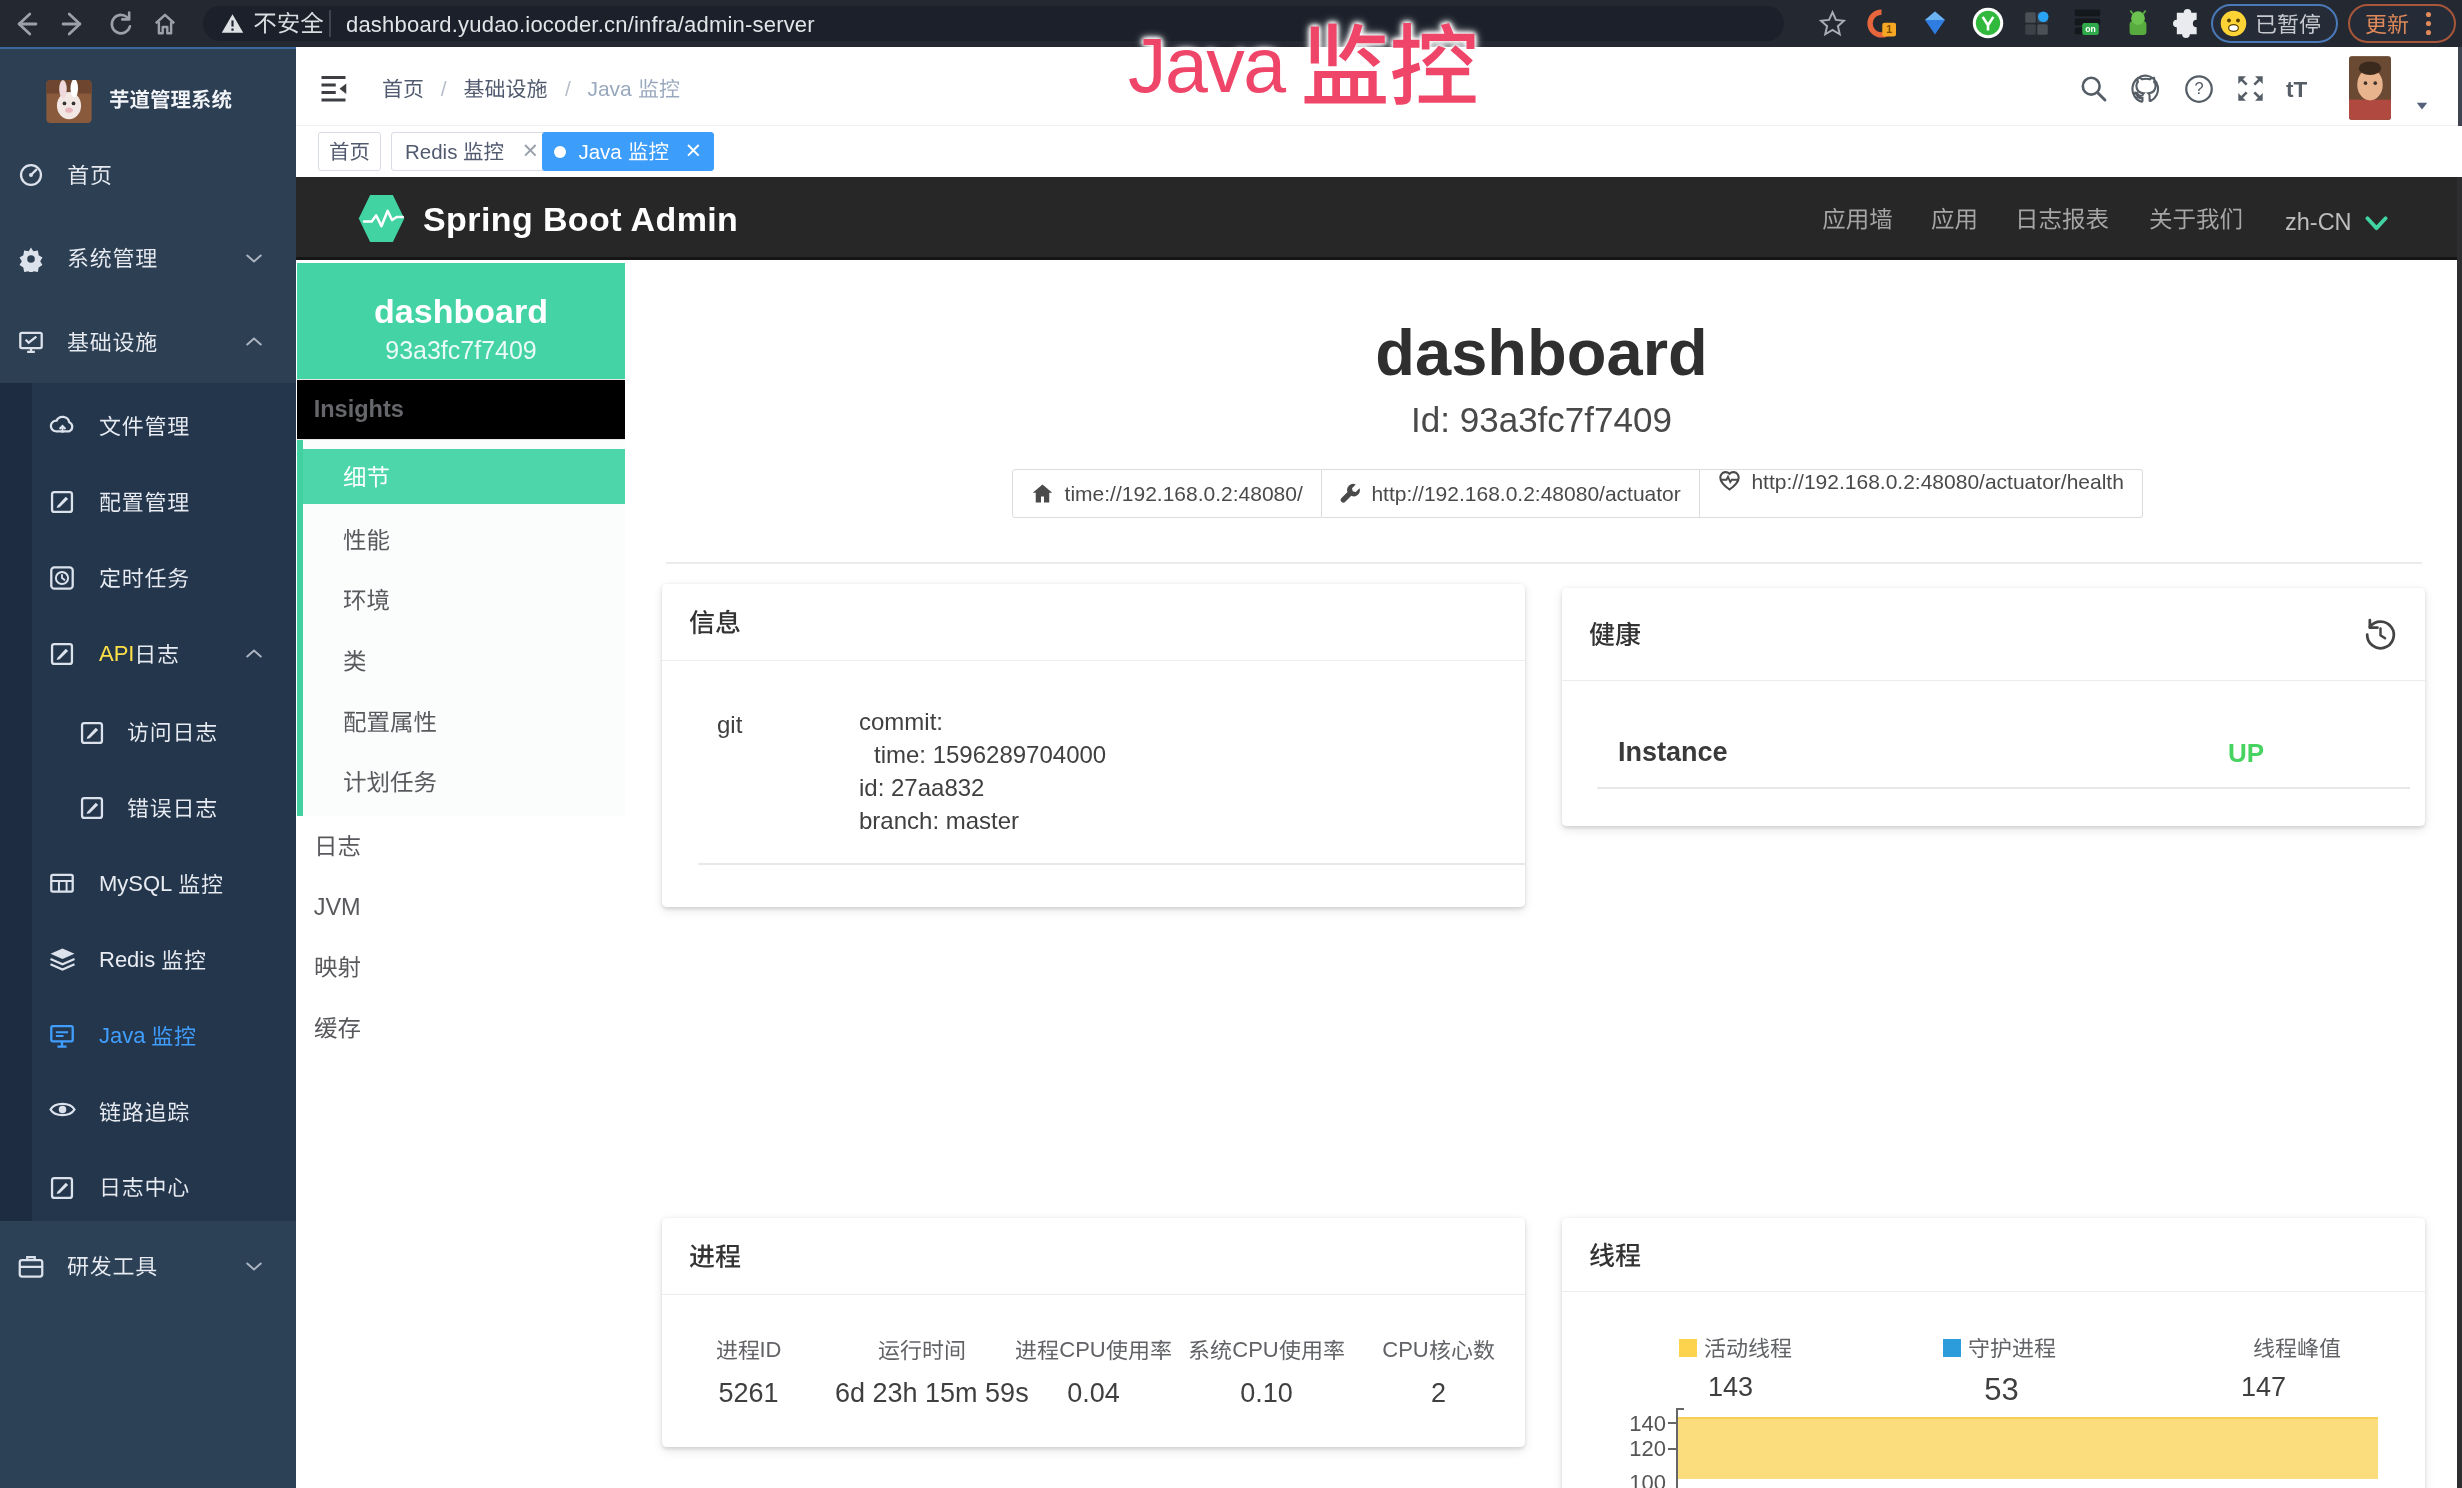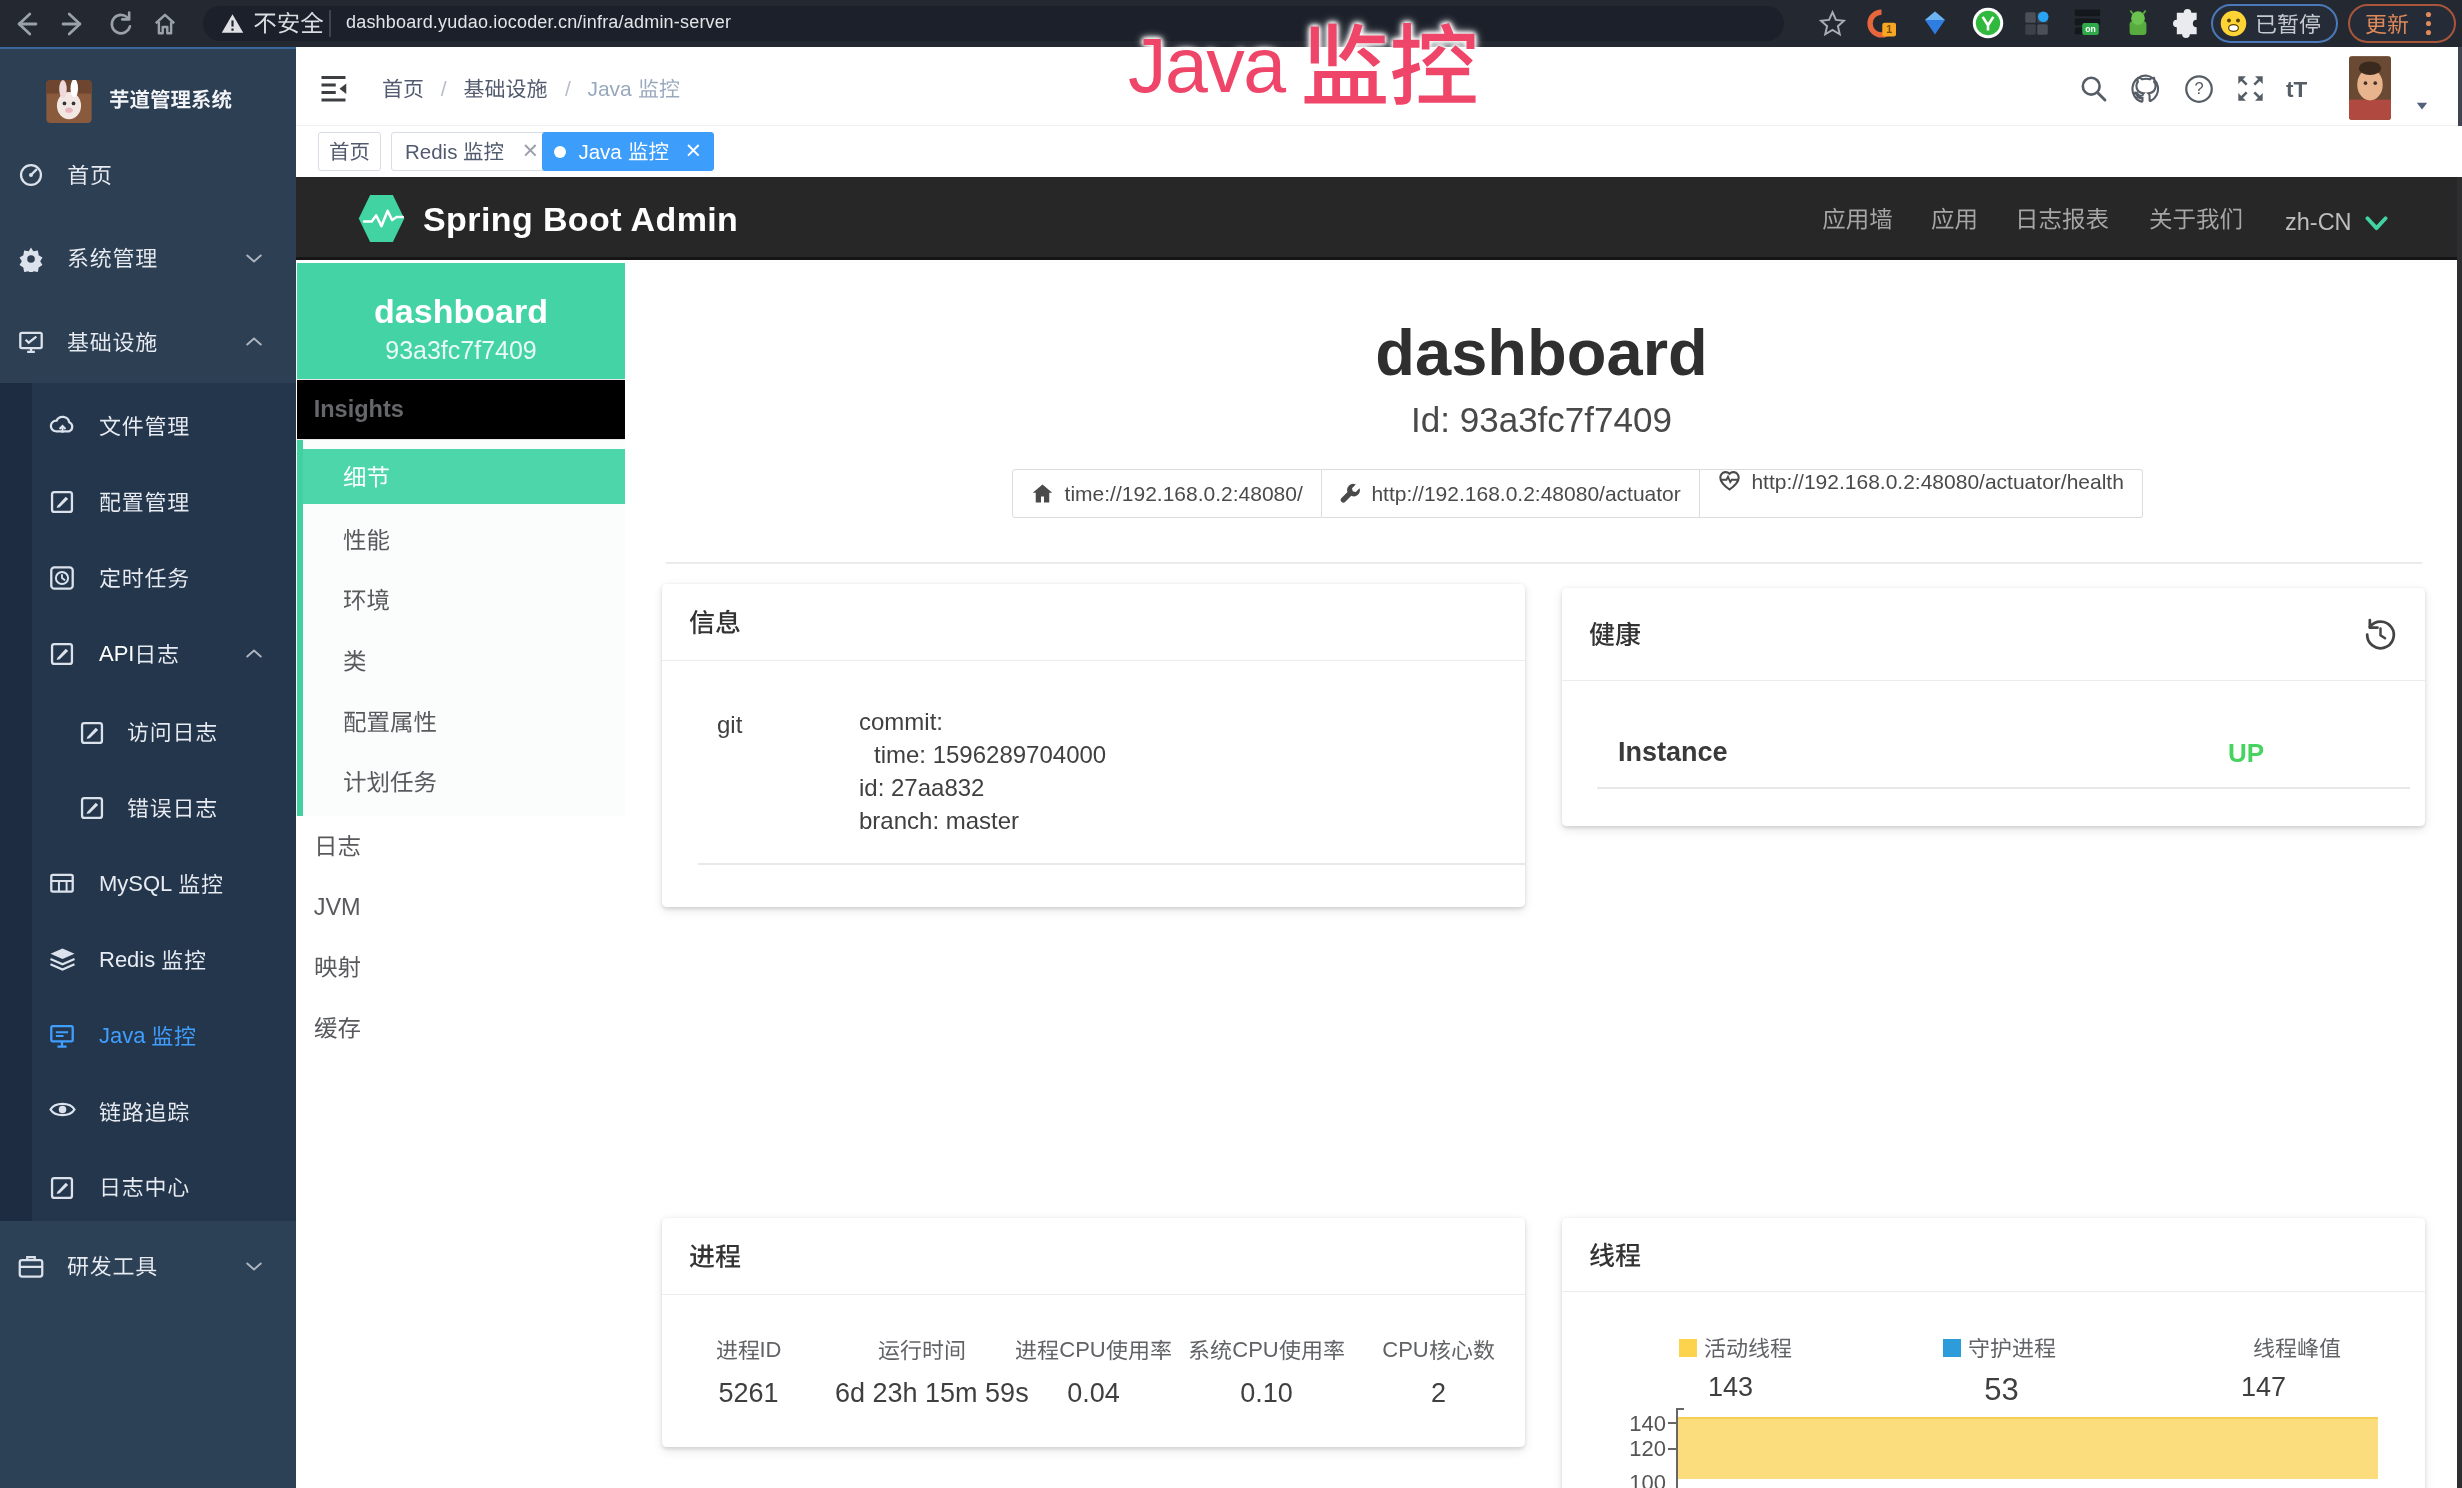--- a/index.html
+++ b/index.html
@@ -30,21 +30,21 @@
         <rect x="13.6" y="21.5" width="2.8" height="3" fill="#202631"></rect>
       </svg></div>
     <div class="ab" style="left:253px;top:11.4px"><svg class="ct " style="" width="71" height="23.5" viewBox="0 -880 3000 1000" fill="#dadde1" xmlns="http://www.w3.org/2000/svg">
         <g>
           <use href="#g0" x="0"></use>
           <use href="#g1" x="1000"></use>
           <use href="#g2" x="2000"></use>
         </g>
       </svg></div>
     <div class="ab" style="left:329px;top:10px;width:1.5px;height:27px;background:#3e4450"></div>
-    <div class="ab" style="left:346px;top:12px;font-size:18px;color:#e2e4e8;letter-spacing:0.2px">dashboard.yudao.iocoder.cn/infra/admin-server</div>
+    <div class="ab" style="left:346px;top:12px;font-size:22px;color:#e2e4e8;letter-spacing:0.2px">dashboard.yudao.iocoder.cn/infra/admin-server</div>
     <div class="ab" style="left:1819px;top:10px"><svg class="" style="" width="27" height="27" viewBox="0 0 36 36" xmlns="http://www.w3.org/2000/svg">
         <path d="M18 3 L22.6 13.2 L33.5 14.3 L25.2 21.6 L27.7 32.4 L18 26.6 L8.3 32.4 L10.8 21.6 L2.5 14.3 L13.4 13.2 Z" fill="none" stroke="#a8adb5" stroke-width="2.6"></path>
       </svg></div>
     <div class="ab" style="left:1867px;top:9px"><svg class="" style="" width="29" height="29" viewBox="0 0 38 38" xmlns="http://www.w3.org/2000/svg">
         <path d="M19 4 A15 15 0 1 0 34 19" stroke="#e8663c" stroke-width="7" fill="none"></path>
         <rect x="20" y="18" width="18" height="18" rx="3" fill="#f5a623"></rect>
         <text x="29" y="32" font-size="14" font-family="Liberation Sans" fill="#7a4a00" text-anchor="middle" font-weight="bold">1</text>
       </svg></div>
     <div class="ab" style="left:1922px;top:10px"><svg class="" style="" width="26" height="26" viewBox="0 0 34 34" xmlns="http://www.w3.org/2000/svg">
         <path d="M17 2 L30 13 L17 32 L4 13 Z" fill="#2f7de1"></path>
@@ -219,21 +219,21 @@
           <use href="#g30" x="2069"></use>
           <use href="#g31" x="3103"></use>
         </g>
       </svg>
     </div>
     <div class="ab" style="left:49px;top:594px"><svg class="" style="" width="26" height="26" viewBox="0 0 34 34" xmlns="http://www.w3.org/2000/svg">
         <rect x="4" y="4" width="26" height="26" rx="3" fill="none" stroke="#dce2ec" stroke-width="3"></rect>
         <path d="M11 22 L22 10 l3 3 L14 24 l-4 1 Z" fill="#dce2ec"></path>
       </svg></div>
     <div class="ab row" style="left:99px;top:592px;height:30px">
-      <span style="font-size:22px;color:#ffffff;">API</span>
+      <span style="font-size:22px;color:#fde047;">API</span>
       <svg class="ct " style="" width="46" height="22" viewBox="0 -880 2069 1000" fill="#e8ecf2" xmlns="http://www.w3.org/2000/svg">
         <g>
           <use href="#g32" x="0"></use>
           <use href="#g33" x="1034"></use>
         </g>
       </svg>
     </div>
     <div class="ab" style="left:244px;top:599px"><svg class="" style="" width="20" height="15" viewBox="0 0 26 20" xmlns="http://www.w3.org/2000/svg">
         <path d="M4 14 L13 6 L22 14" stroke="#aeb6c2" stroke-width="2.6" fill="none" stroke-linecap="round"></path>
       </svg></div>

